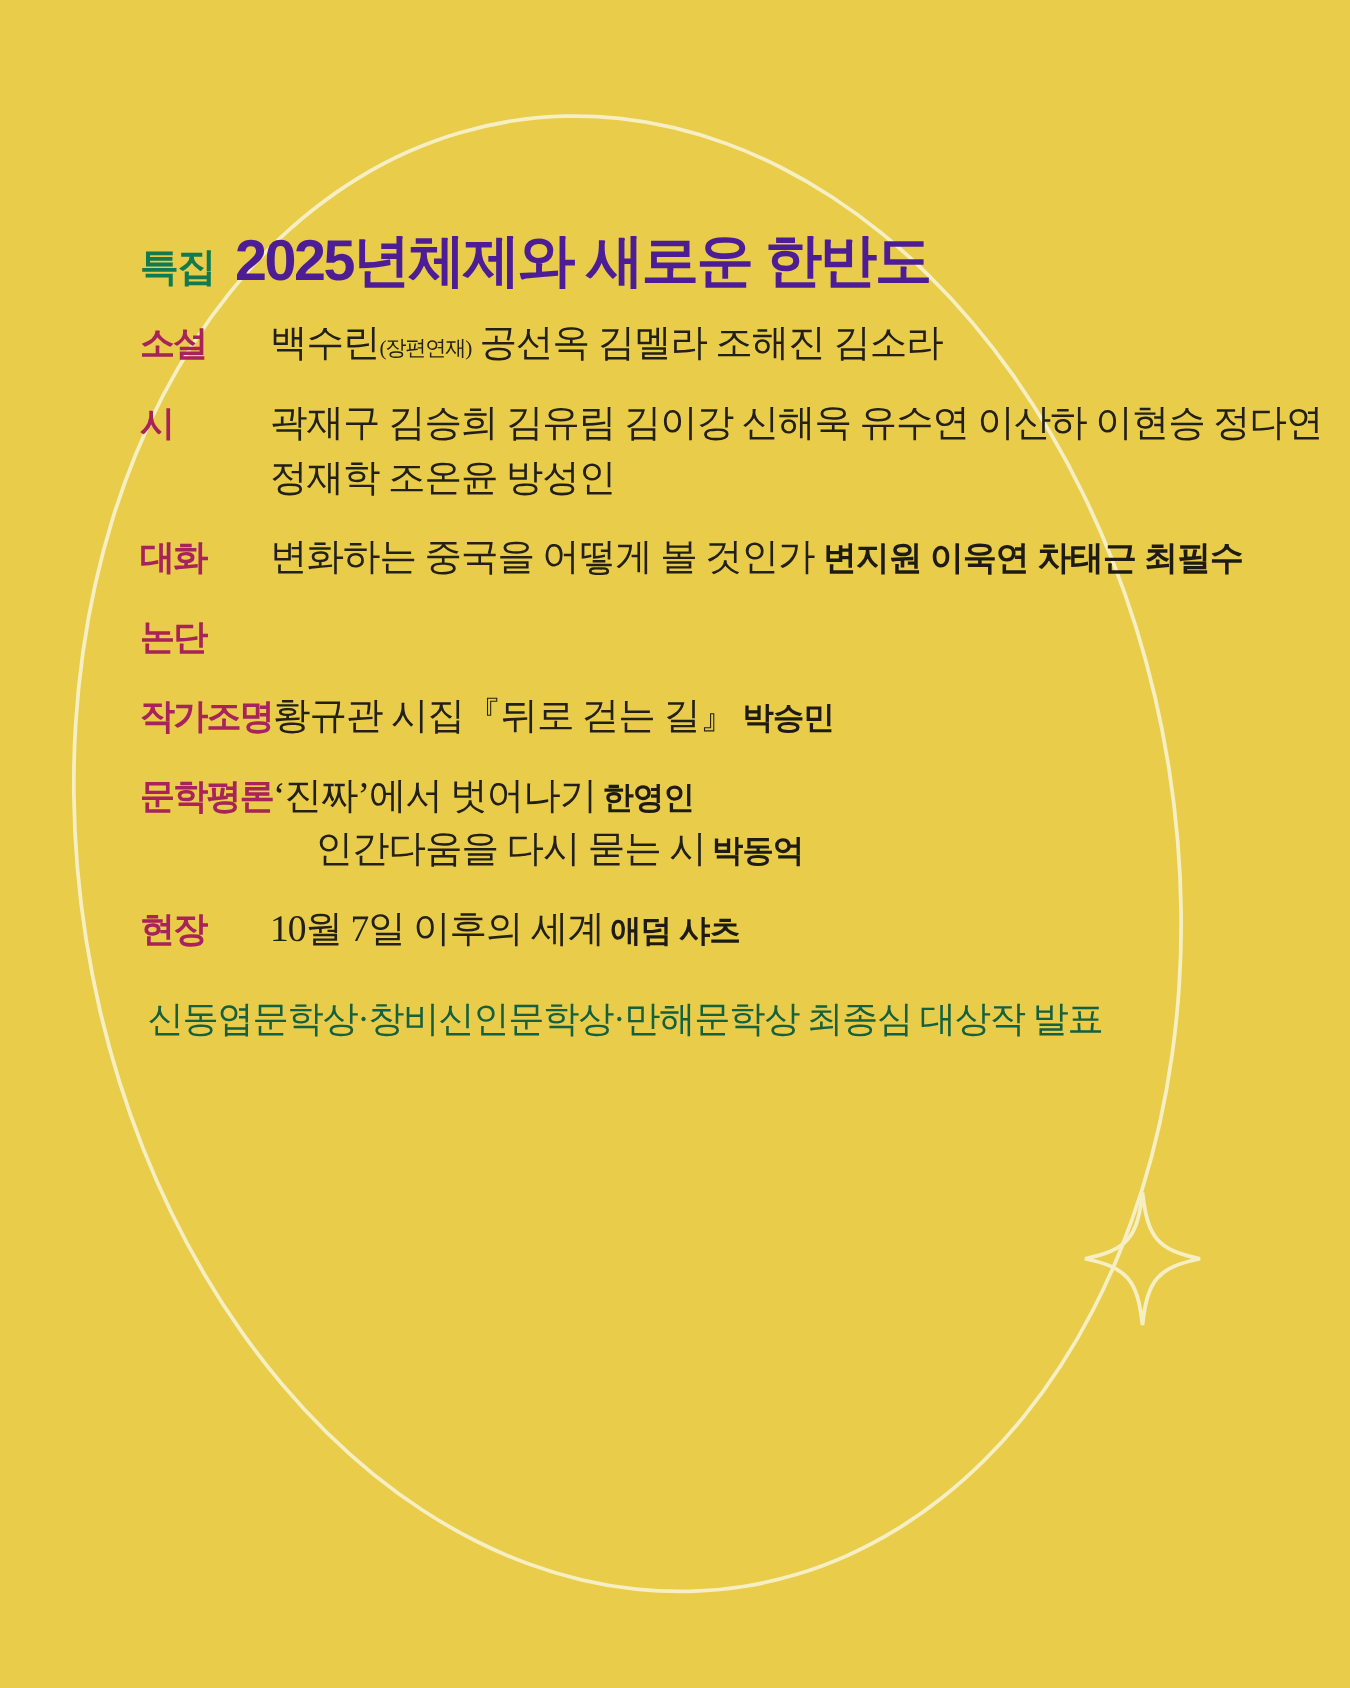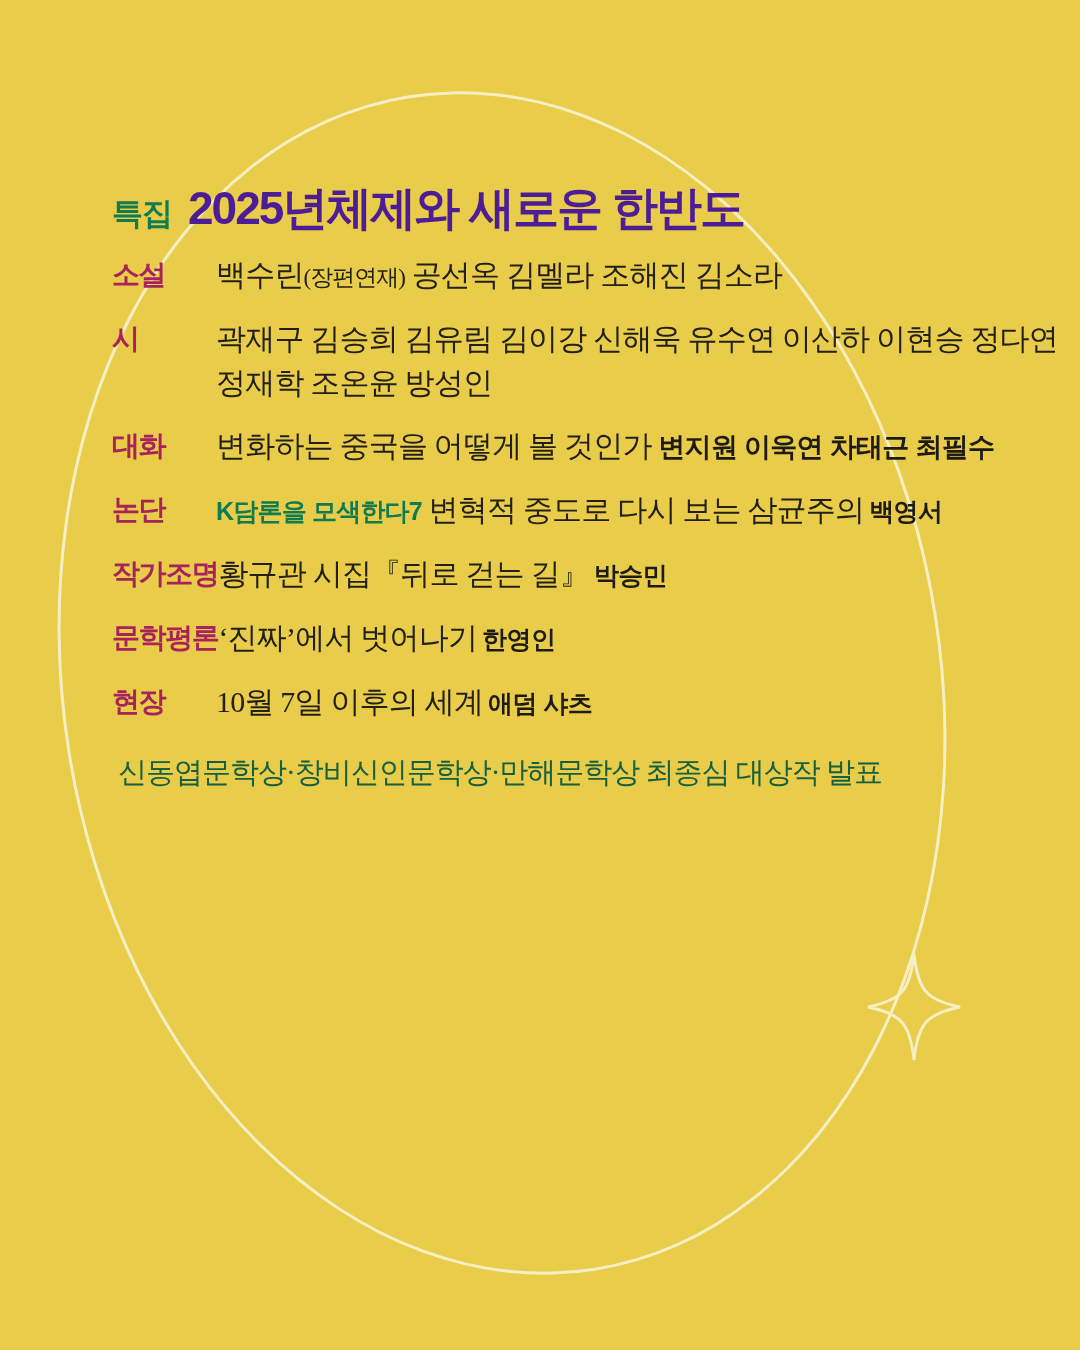--- a/index.html
+++ b/index.html
@@ -109,21 +109,21 @@
     padding-top: 2px;
   }
   .sec-body {
     flex: 1 1 auto;
     font-size: 30px;
     color: #222018;
     letter-spacing: -0.8px;
     line-height: 1.46;
   }
   .sec-body .small {
-    font-size: 23px;
+    font-size: 17px;
     letter-spacing: -1px;
   }
   .sec-body .green {
     color: #127a4f;
     font-family: "Liberation Sans", "DejaVu Sans", sans-serif;
     font-weight: bold;
     font-size: 25px;
     letter-spacing: -0.8px;
   }
   .sec-body .names {
@@ -181,39 +181,38 @@
     <div class="section">
       <div class="sec-label">대화</div>
       <div class="sec-body nowrap">
         <span>변화하는 중국을 어떻게 볼 것인가</span>
         <span class="names">변지원 이욱연 차태근 최필수</span>
       </div>
     </div>
 
     <div class="section">
       <div class="sec-label">논단</div>
-      <div class="sec-body nowrap">
-        <span class="green">K담론을 모색한다7</span>
-        <span>변혁적 중도로 다시 보는 삼균주의</span><span class="author">백영서</span>
-      </div>
     </div>
 
     <div class="section">
       <div class="sec-label">작가조명</div>
       <div class="sec-body nowrap">
         <span>황규관 시집『뒤로 걷는 길』</span><span class="author">박승민</span>
       </div>
     </div>
 
     <div class="section">
       <div class="sec-label">문학평론</div>
       <div class="sec-body">
         <div>
           <span>‘진짜’에서 벗어나기</span><span class="author">한영인</span>
         </div>
+        <div class="indent-1">
+          <span>인간다움을 다시 묻는 시</span><span class="author">박동억</span>
+        </div>
       </div>
     </div>
 
     <div class="section">
       <div class="sec-label">현장</div>
       <div class="sec-body nowrap">
         <span>10월 7일 이후의 세계</span><span class="author">애덤 샤츠</span>
       </div>
     </div>
 

